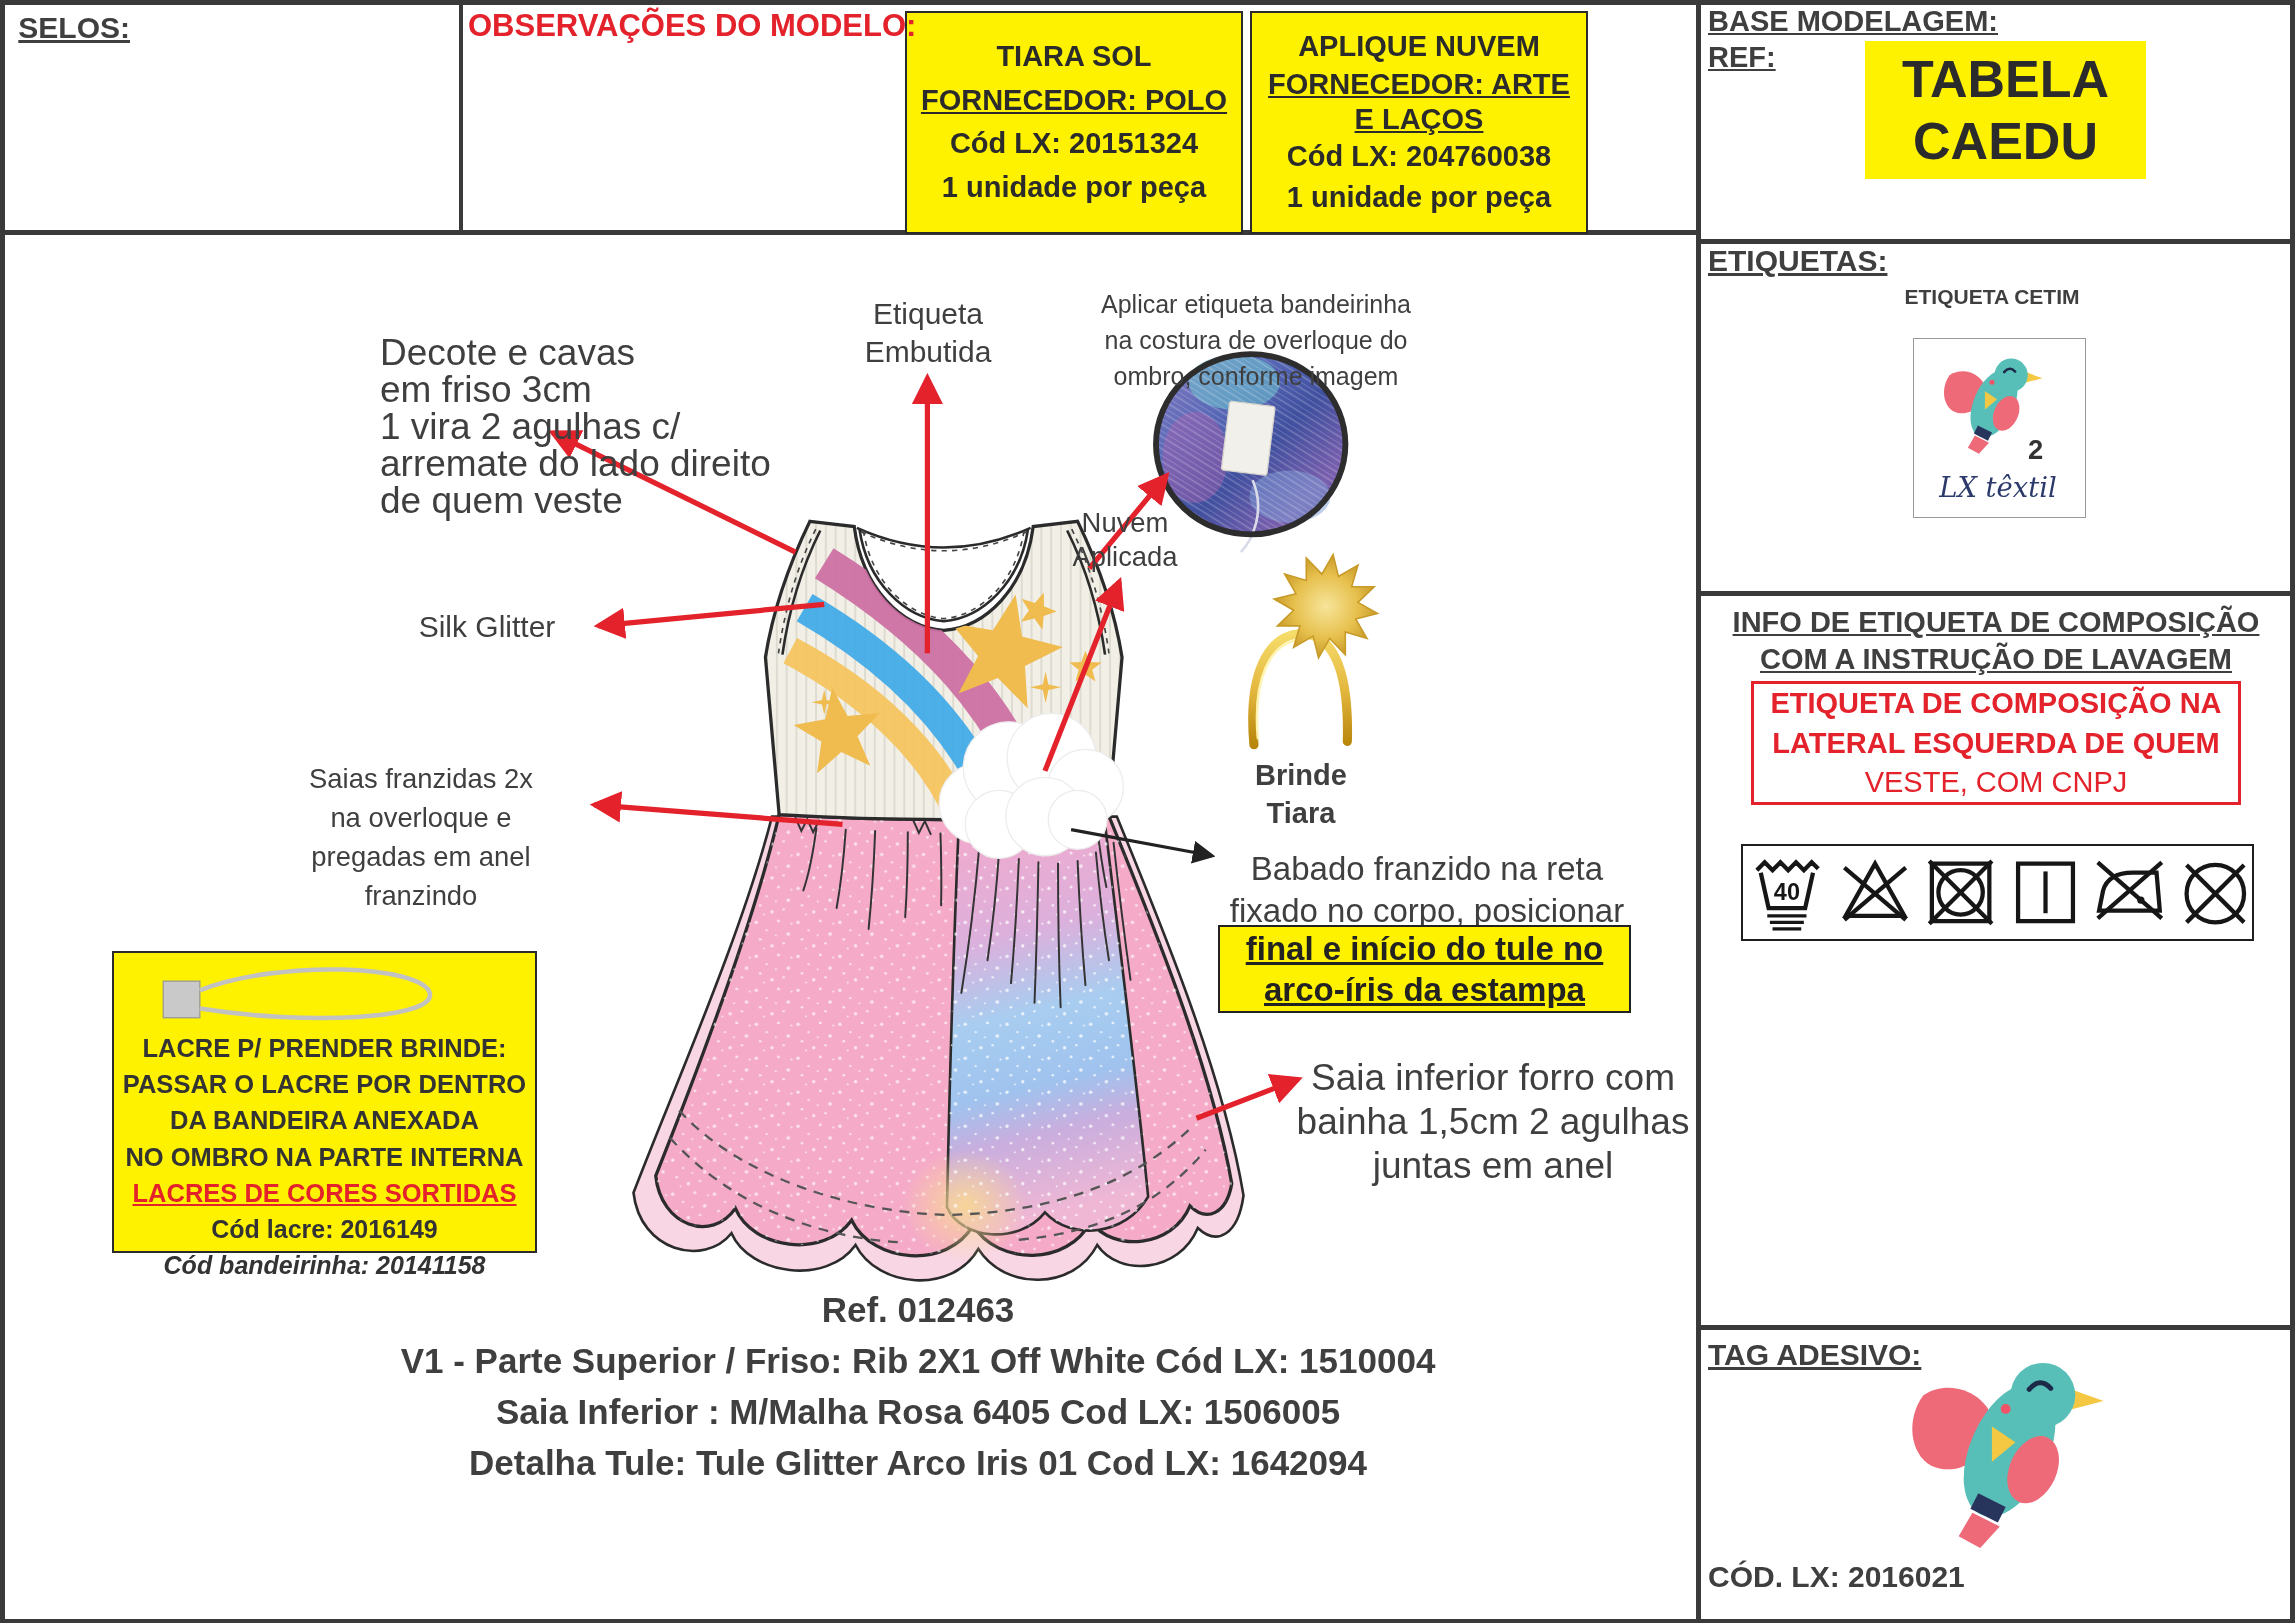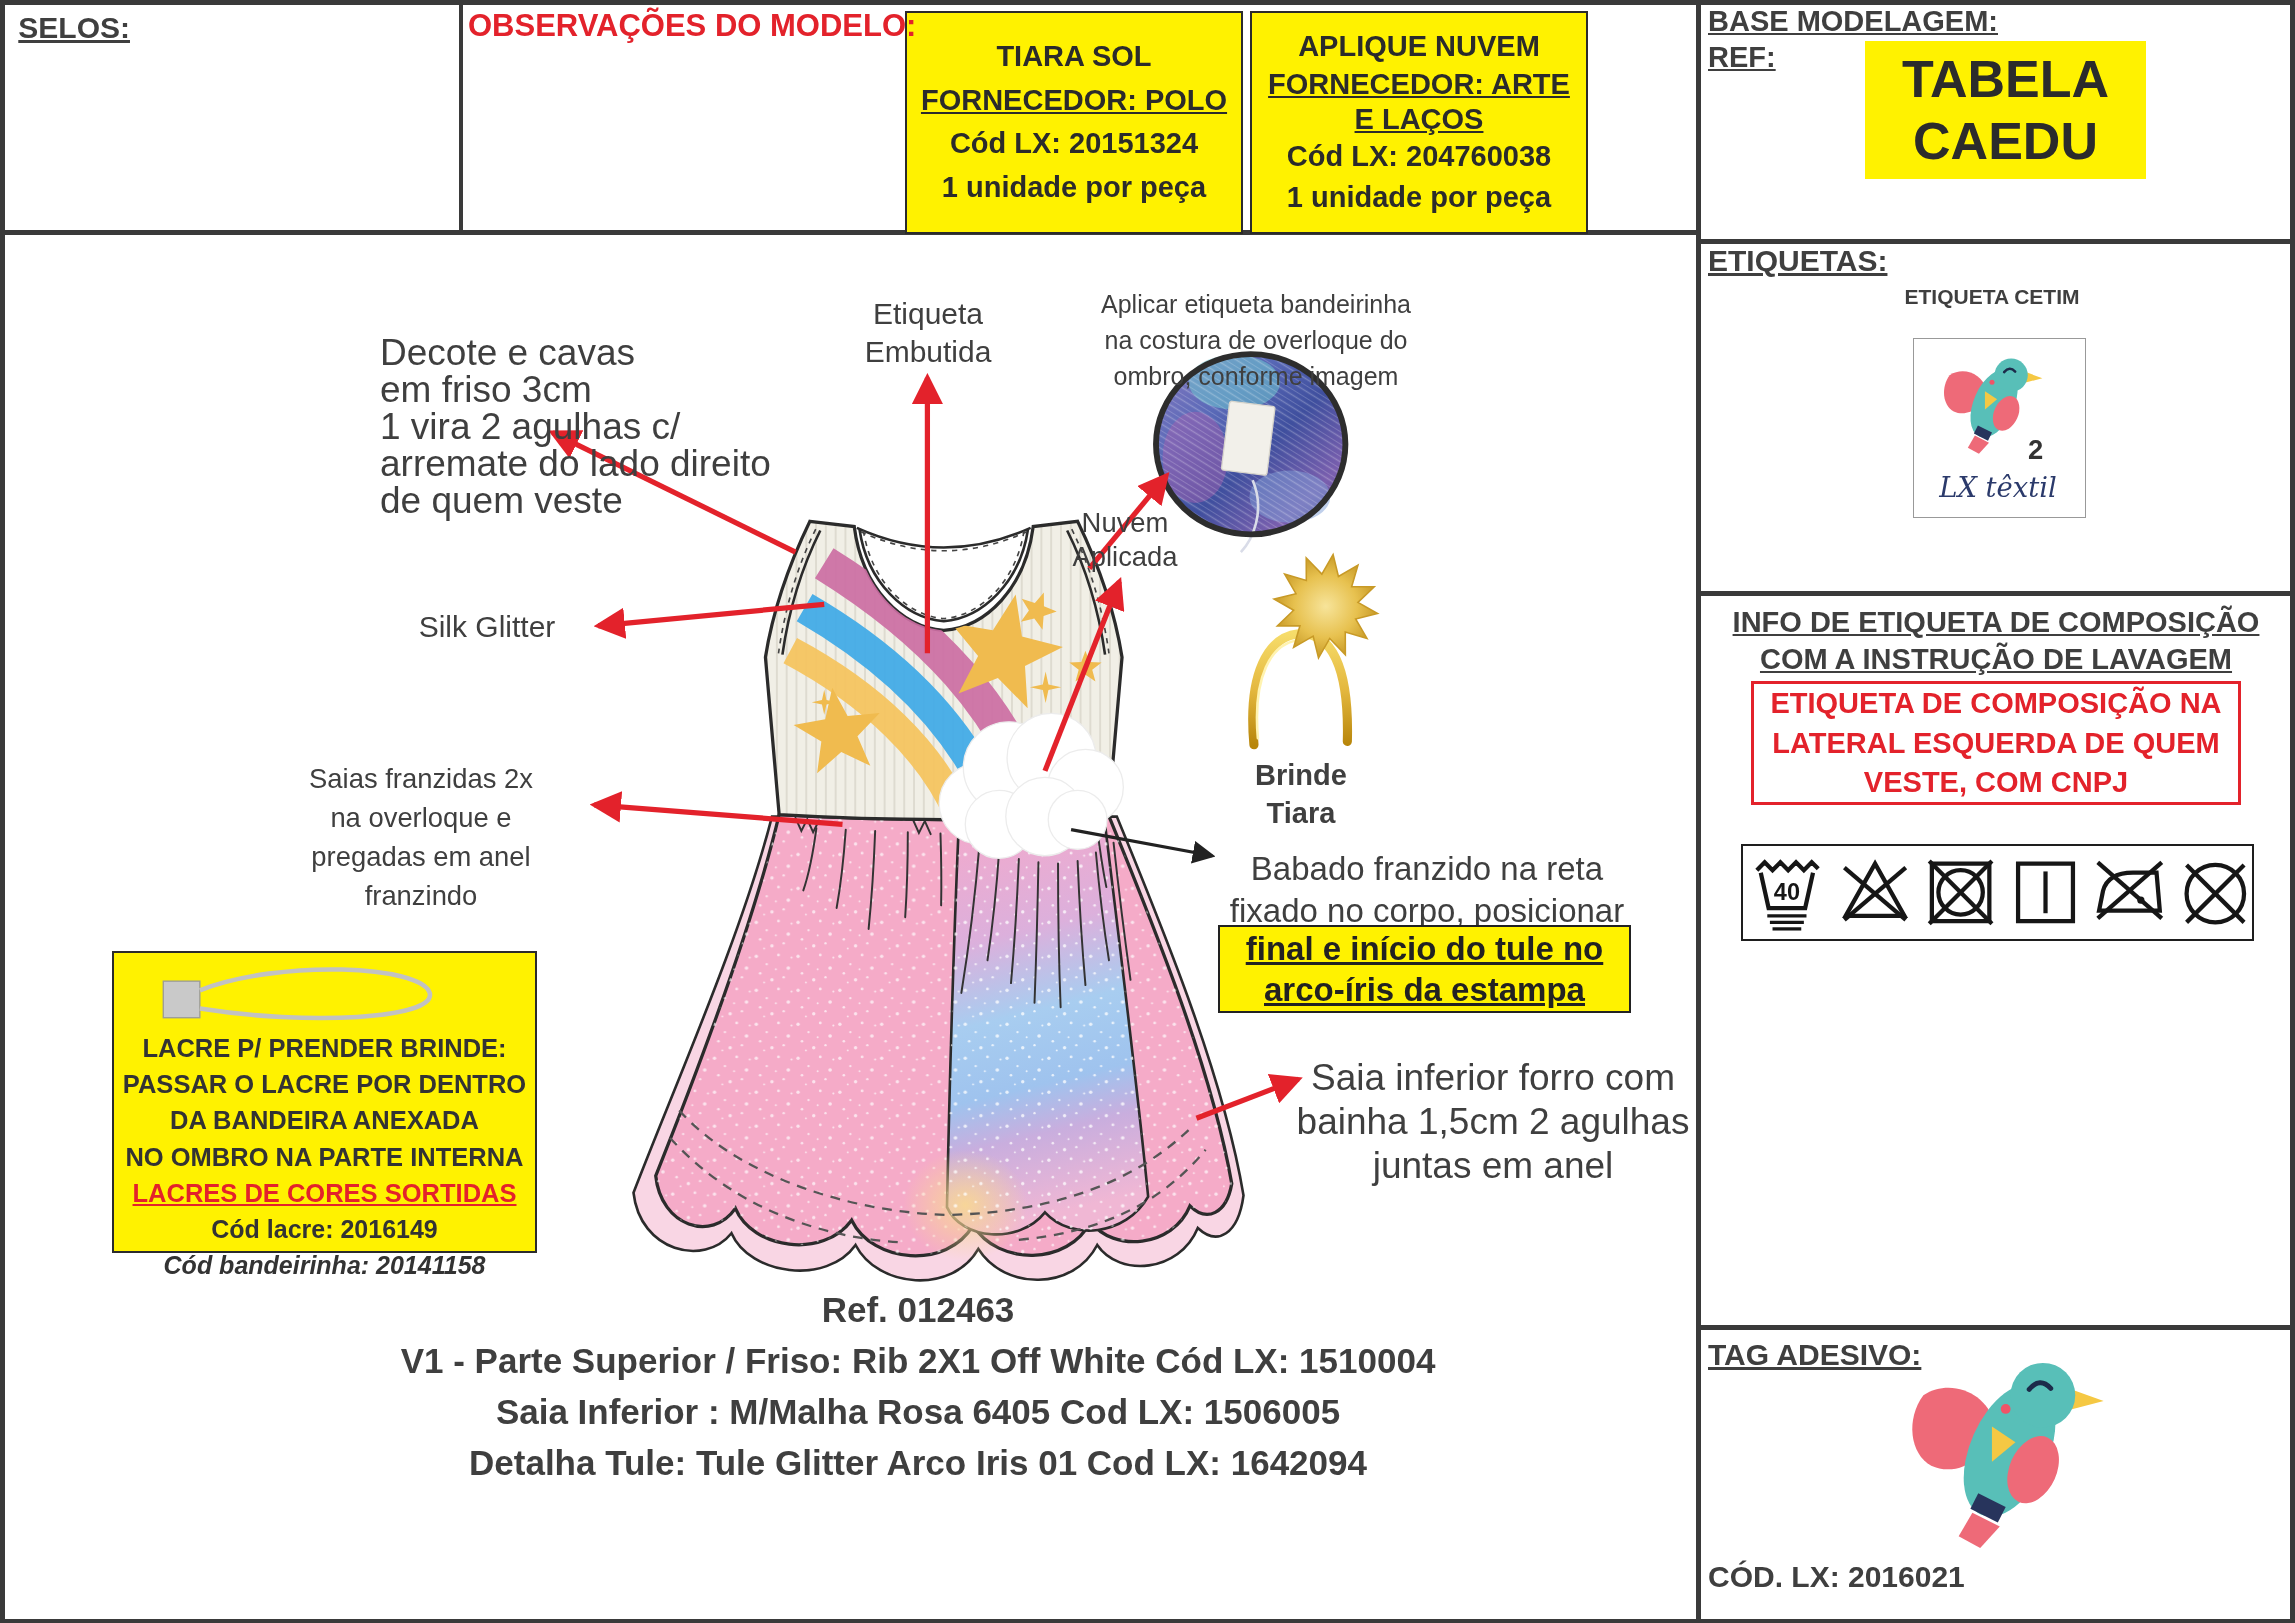--- a/index.html
+++ b/index.html
@@ -58,21 +58,21 @@
   <div class="annot red" style="left:1992px;top:285px;font-size:21px;font-weight:bold;transform:translateX(-50%);">ETIQUETA CETIM</div>
   <div class="abs" style="left:1913px;top:338px;width:171px;height:178px;background:#fff;border:1.3px solid #999;z-index:1;"></div>
   <div class="annot" style="left:2028px;top:434px;font-size:27.4px;color:#333;font-weight:bold;">2</div>
   <div class="annot" style="left:1998px;top:472px;font-size:27.4px;font-family:'DejaVu Serif',serif;font-style:italic;color:#2b3a6b;transform:translateX(-50%);">LX têxtil</div>
 
   <div class="annot hdr" style="left:1996px;top:606px;font-size:29px;transform:translateX(-50%);">INFO DE ETIQUETA DE COMPOSIÇÃO</div>
   <div class="annot hdr" style="left:1996px;top:643px;font-size:29px;transform:translateX(-50%);">COM A INSTRUÇÃO DE LAVAGEM</div>
   <div class="abs" style="left:1751px;top:681px;width:490px;height:124px;border:3.9px solid #e3222b;box-sizing:border-box;z-index:1;display:flex;flex-direction:column;align-items:center;justify-content:center;gap:6.5px;">
     <div class="red" style="font-size:29px;font-weight:bold;">ETIQUETA DE COMPOSIÇÃO NA</div>
     <div class="red" style="font-size:29px;font-weight:bold;">LATERAL ESQUERDA DE QUEM</div>
-    <div class="red" style="font-size:29px;font-weight:bold;">VESTE, COM CNPJ</div>
+    <div class="red" style="font-size:29px;font-weight:normal;">VESTE, COM CNPJ</div>
   </div>
   <div class="abs" style="left:1741px;top:844px;width:513px;height:97px;border:2.6px solid #1e1e1e;box-sizing:border-box;z-index:1;"></div>
 
   <div class="annot hdr" style="left:1708px;top:1338px;font-size:30px;">TAG ADESIVO:</div>
   <div class="annot red" style="left:1708px;top:1560px;font-size:30px;font-weight:bold;">CÓD. LX: 2016021</div>
 
   <div class="annot" style="left:340px;top:334px;font-size:37px;line-height:37px;margin-left:40px;">
     <div>Decote e cavas</div>
       <div>em friso 3cm</div>
       <div>1 vira 2 agulhas c/</div>

